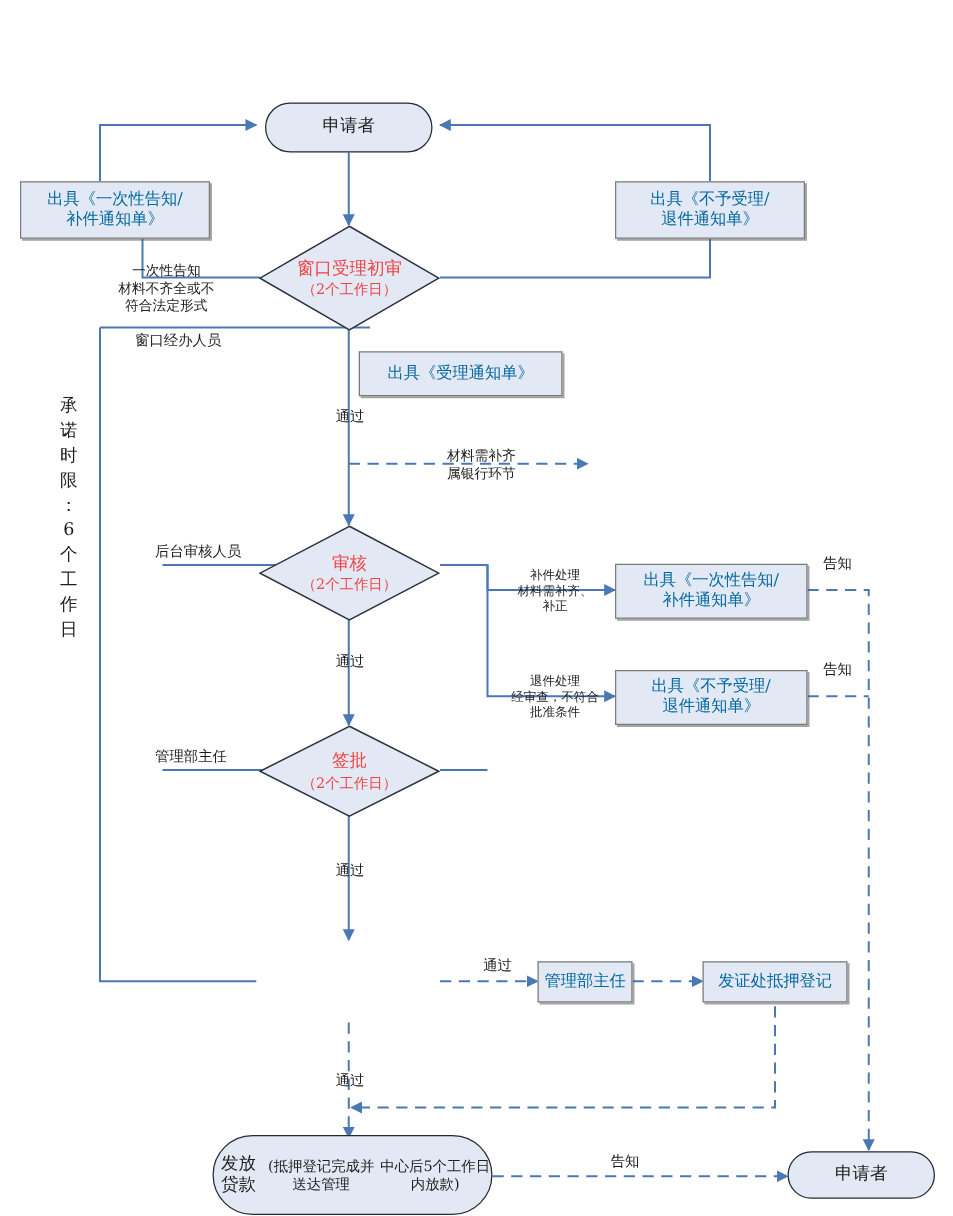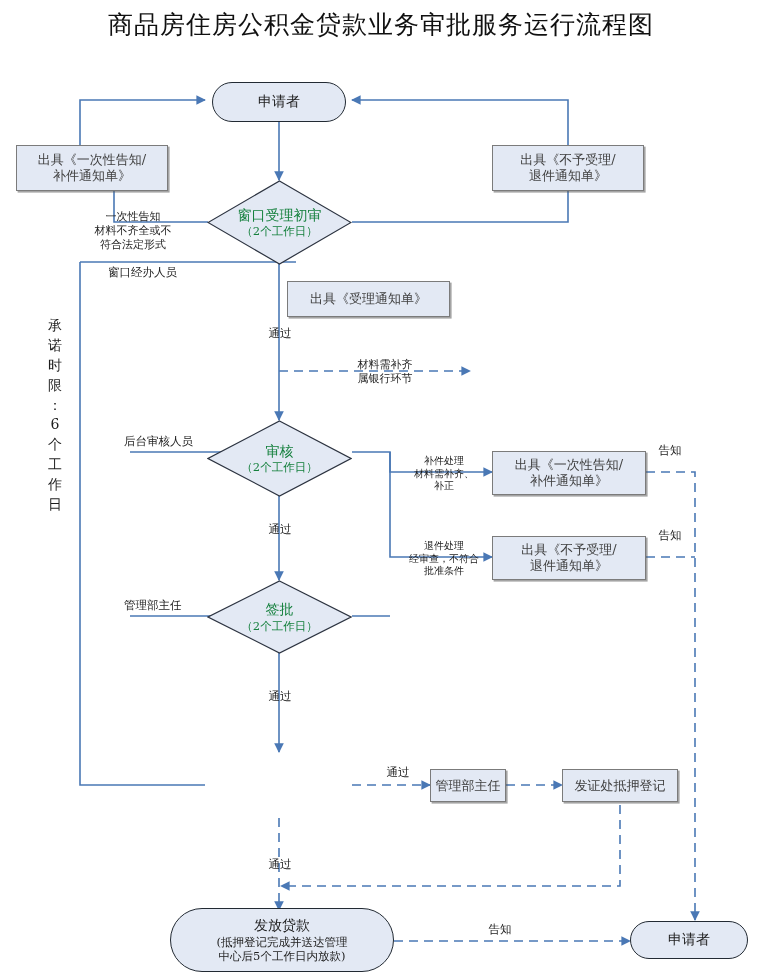--- a/index.html
+++ b/index.html
@@ -6,42 +6,41 @@
   body{width:762px;height:973px;position:relative;overflow:hidden;
        font-family:"DejaVu Serif","Liberation Serif",serif;color:#1a1a1a;}
   #flow-root{position:absolute;left:0;top:0;width:762px;height:973px;}
   svg#wires{position:absolute;left:0;top:0;width:762px;height:973px;pointer-events:none;}
   .title{position:absolute;left:0;top:8px;width:762px;text-align:center;
          font-size:25px;letter-spacing:1px;color:#101010;}
   
   .shape{position:absolute;box-sizing:border-box;display:flex;align-items:center;
          justify-content:center;text-align:center;line-height:1.22;}
   .rectbox{background:#e3e9f4;border:1.2px solid #7b7b7b;
-           box-shadow:1.6px 1.6px 0 rgba(90,90,90,.55);font-size:13px;color:#404040;}
+           box-shadow:1.6px 1.6px 0 rgba(90,90,90,.55);font-size:13px;color:#0369a1;}
   .pill{background:#e3e9f4;border:1.3px solid #222a33;border-radius:100px;
         font-size:14px;color:#1d1d1d;}
   .diamond-wrap{position:absolute;}
   .diamond-wrap svg{position:absolute;left:0;top:0;}
   .diamond-txt{position:absolute;left:0;top:0;width:100%;height:100%;
                display:flex;flex-direction:column;align-items:center;justify-content:center;
-               text-align:center;font-size:14px;line-height:1.25;color:#15803d;}
+               text-align:center;font-size:14px;line-height:1.25;color:#ef4444;}
   .diamond-txt .sub{font-size:11.5px;}
   .edge-lbl{position:absolute;font-size:11px;line-height:1.25;color:#1d1d1d;
             text-align:center;white-space:pre-line;}
   .edge-lbl.small{font-size:10px;}
   .vert-note{position:absolute;left:44px;top:316px;width:22px;font-size:14px;
              line-height:1.42;text-align:center;color:#1d1d1d;}
   .vert-note span{display:block;}
 </style>
 </head>
 <body>
 
 <div id="flow-root">
 
-  <div class="title">商品房住房公积金贷款业务审批服务运行流程图</div>
 
   <svg id="wires" viewBox="0 0 762 973" xmlns="http://www.w3.org/2000/svg">
     <defs>
       <marker id="ah" viewBox="0 0 10 10" refX="9" refY="5" markerWidth="6" markerHeight="6" orient="auto-start-reverse">
         <path d="M 0 0 L 10 5 L 0 10 z" fill="#4a78b5"></path>
       </marker>
     </defs>
     <g stroke="#4a78b5" stroke-width="1.6" fill="none">
 
       <path d="M 80 145 L 80 100 L 205 100" marker-end="url(#ah)"></path>
@@ -153,21 +152,21 @@
 
 
   <div class="shape rectbox" style="left:430px;top:769px;width:76px;height:33px;">
     <span>管理部主任</span>
   </div>
 
   <div class="shape rectbox" style="left:562px;top:769px;width:116px;height:33px;">
     <span>发证处抵押登记</span>
   </div>
 
-  <div class="shape pill" style="left:170px;top:908px;width:224px;height:64px;flex-direction:column;font-size:13px;">
+  <div class="shape pill" style="left:170px;top:908px;width:224px;height:64px;flex-direction:row;font-size:13px;">
     <span style="font-size:14px;">发放贷款</span>
     <span style="font-size:11.5px;">(抵押登记完成并送达管理</span>
     <span style="font-size:11.5px;">中心后5个工作日内放款)</span>
   </div>
 
   <div class="shape pill" style="left:630px;top:921px;width:118px;height:38px;">
     <span>申请者</span>
   </div>
 
   <div class="edge-lbl" style="left:69px;top:210px;width:128px;">一次性告知

